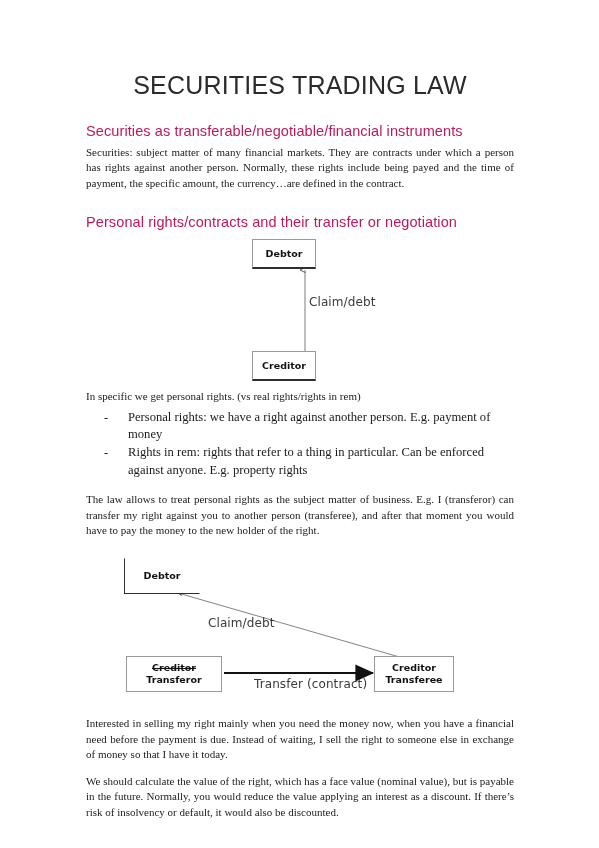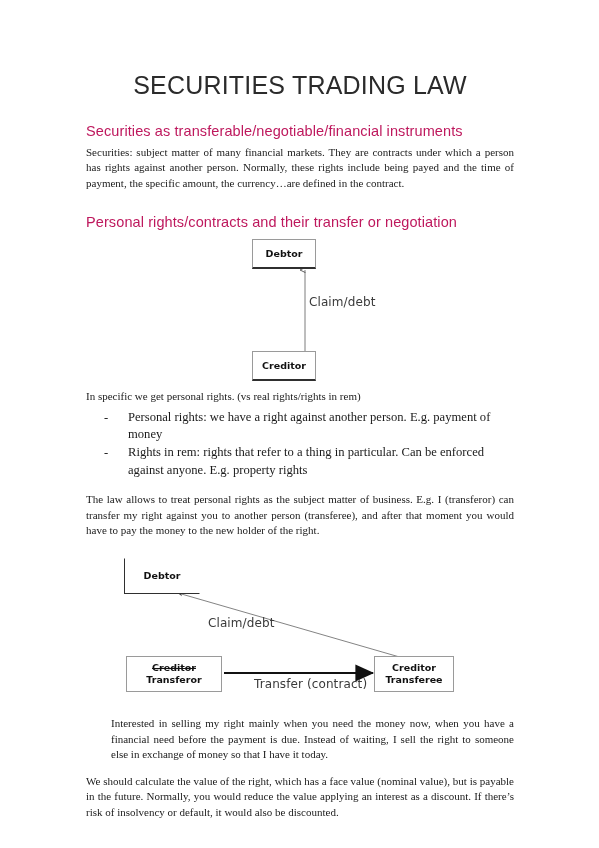--- a/index.html
+++ b/index.html
@@ -215,18 +215,18 @@
       </div>
 
       <div class="edge-label" style="left:168px; top:127px;">Transfer (contract)</div>
 
       <div class="node" style="left:288px; top:106px; width:80px; height:36px; border-bottom:1px solid #9a9a9a;">
         <span>Creditor</span>
         <span class="line2">Transferee</span>
       </div>
     </div>
 
-    <p class="body" style="margin-top:14px;margin-left:25px;">Interested in selling my right mainly when you need the money now, when you have a financial need before the payment is due. Instead of waiting, I sell the right to someone else in exchange of money so that I have it today.</p>
+    <p class="body" style="margin-top:14px;">Interested in selling my right mainly when you need the money now, when you have a financial need before the payment is due. Instead of waiting, I sell the right to someone else in exchange of money so that I have it today.</p>
 
     <p class="body">We should calculate the value of the right, which has a face value (nominal value), but is payable in the future. Normally, you would reduce the value applying an interest as a discount. If there’s risk of insolvency or default, it would also be discounted.</p>
 
   </div>
 </div>
 
 </body></html>

